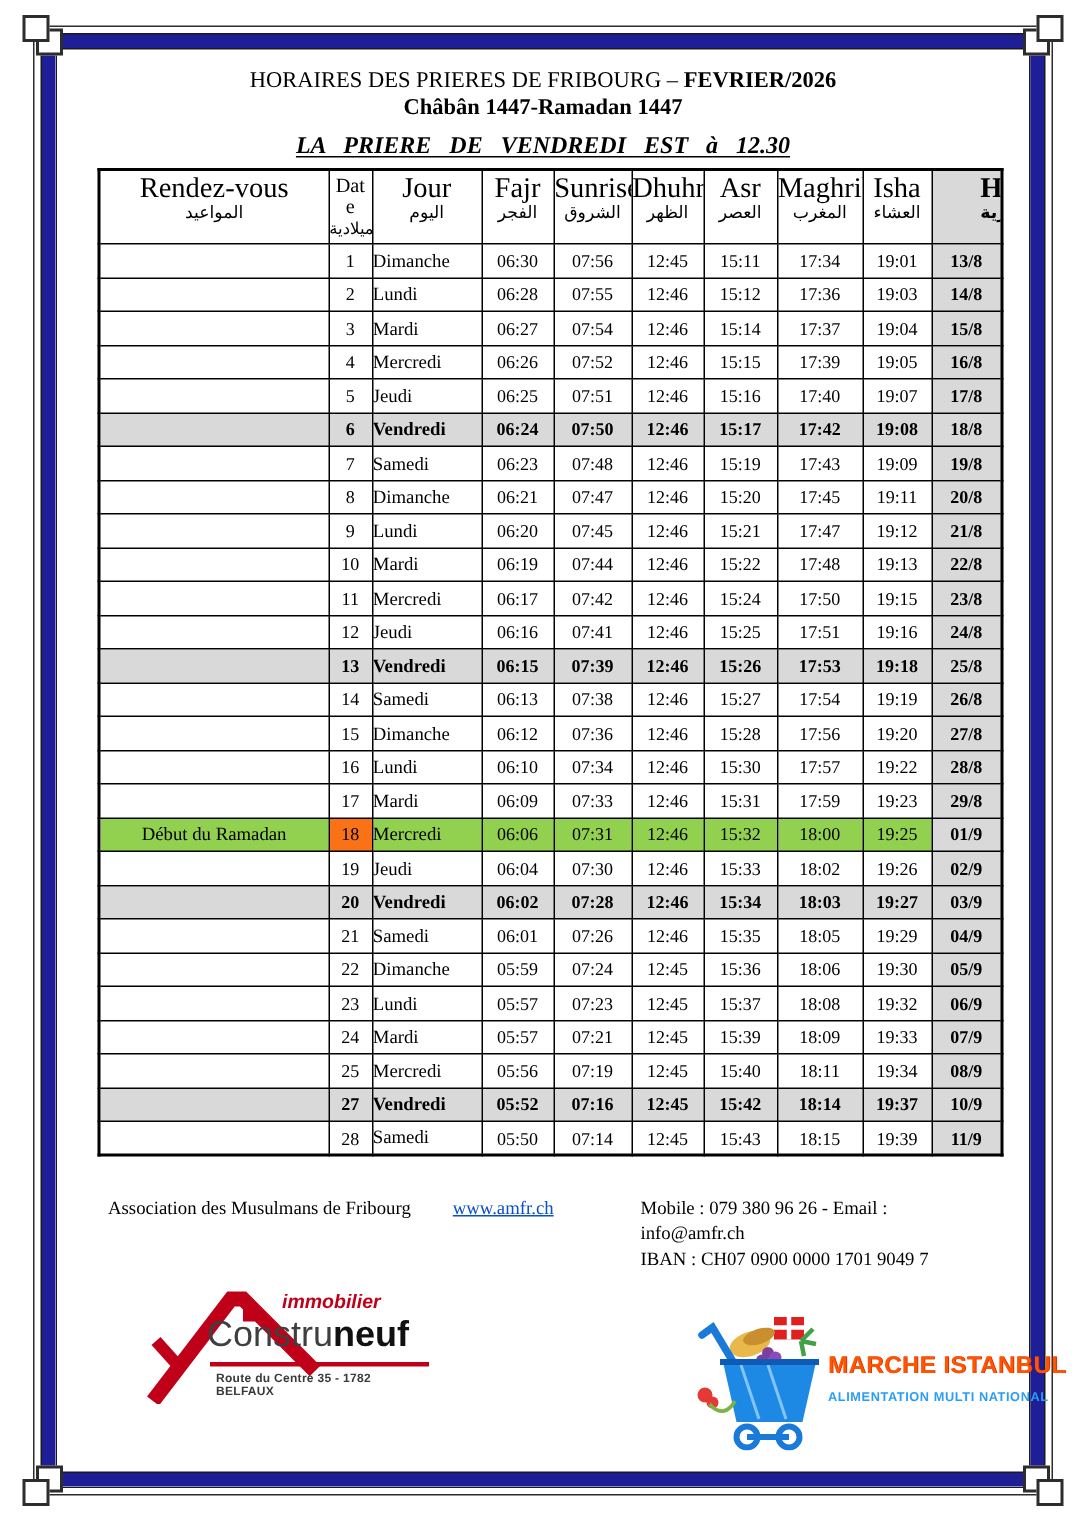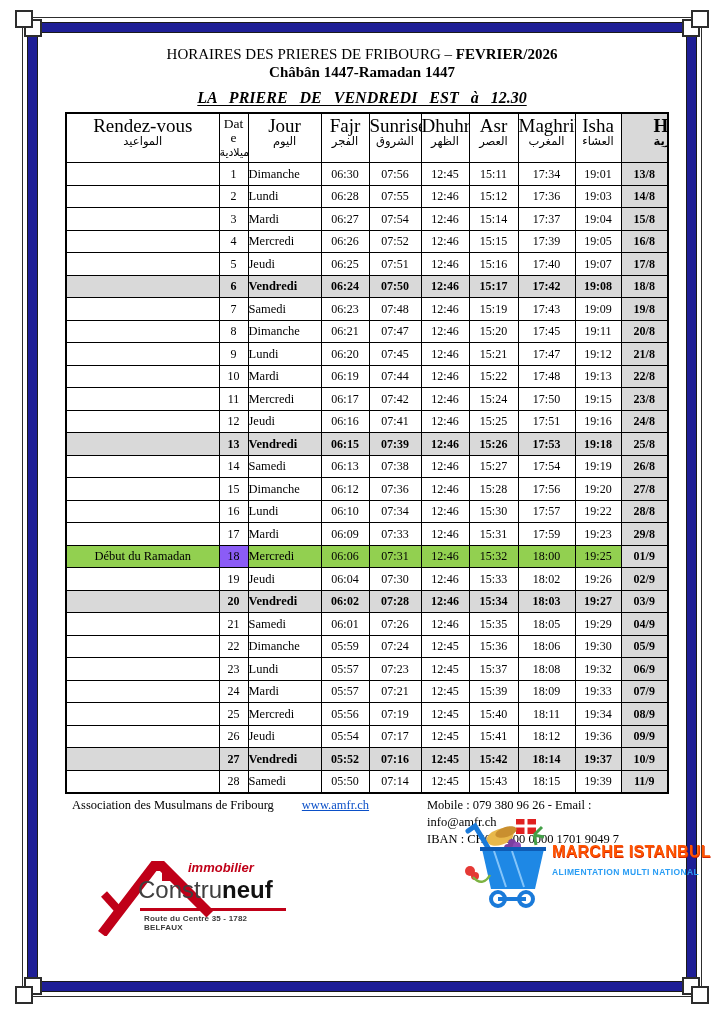--- a/index.html
+++ b/index.html
@@ -36,21 +36,21 @@
   th.h-hijri .fr, th.h-hijri .ar{font-weight:bold;padding-left:32px;}
   th.h-date .wrap{height:45px;overflow:hidden;padding-top:3px;}
   th.h-date .fr{font-size:13.5px;line-height:14px;word-break:break-all;padding:0 2px;}
   th.h-date .ar{font-size:11px;line-height:15px;}
   tbody tr{height:22.5px;}
   td{font-size:12px;text-align:center;line-height:1;}
   td.c-jour{text-align:left;padding-left:5px;font-size:12.5px;}
   td.c-hijri{background:#d9d9d9;font-weight:bold;}
   tr.friday td{background:#d9d9d9;font-weight:bold;}
   tr.ramadan td{background:#92d050;}
-  tr.ramadan td.c-date{background:#8b5cf6;}
+  tr.ramadan td.c-date{background:#f97316;}
   tr.ramadan td.c-hijri{background:#d9d9d9;}
   td.c-rv{font-size:12.5px;}
 
   
   .footer{position:absolute;left:72px;top:797px;width:590px;display:flex;font-size:12.5px;line-height:17px;}
   .f-left{width:355px;}
   .f-right{width:235px;}
   a.site{color:#0b50c8;text-decoration:underline;margin-left:28px;}
 
   
@@ -58,21 +58,21 @@
   .logo-construneuf svg{position:absolute;left:0;top:0;}
   .cn-immobilier{position:absolute;left:90px;top:4px;font-style:italic;font-weight:bold;
                  font-size:13px;color:#c00018;font-family:"Liberation Sans", sans-serif;}
   .cn-name{position:absolute;left:40px;top:20px;font-size:24px;letter-spacing:0;
            font-family:"Liberation Sans", sans-serif;color:#3f3f3f;}
   .cn-name b{color:#111;font-weight:bold;}
   .cn-line{position:absolute;left:42px;top:52px;width:146px;height:2.5px;background:#c00018;}
   .cn-addr{position:absolute;left:46px;top:58px;font-size:8px;font-weight:bold;color:#3a3a3a;
            font-family:"Liberation Sans", sans-serif;letter-spacing:.2px;}
 
-  .logo-marche{position:absolute;left:460px;top:813px;width:200px;height:95px;}
+  .logo-marche{position:absolute;left:460px;top:872px;width:200px;height:95px;}
   .logo-marche svg{position:absolute;left:0;top:0;}
   .mi-name{position:absolute;left:92px;top:30px;font-size:16px;font-weight:bold;color:#ff5400;
            font-family:"Liberation Sans", sans-serif;letter-spacing:.3px;
            text-shadow:0.5px 0.5px 0 #d32400;white-space:nowrap;}
   .mi-tag{position:absolute;left:92px;top:54px;font-size:8.5px;font-weight:bold;color:#2a9df4;
           font-family:"Liberation Sans", sans-serif;letter-spacing:.4px;white-space:nowrap;}
 </style>
 </head>
 <body>
 
@@ -445,32 +445,20 @@
       <td class="c-rv"></td>
       <td class="c-date">25</td>
       <td class="c-jour">Mercredi</td>
       <td class="c-time">05:56</td>
       <td class="c-time">07:19</td>
       <td class="c-time">12:45</td>
       <td class="c-time">15:40</td>
       <td class="c-time">18:11</td>
       <td class="c-time">19:34</td>
       <td class="c-hijri">08/9</td>
-    </tr>
-        <tr>
-      <td class="c-rv"></td>
-      <td class="c-date">26</td>
-      <td class="c-jour">Jeudi</td>
-      <td class="c-time">05:54</td>
-      <td class="c-time">07:17</td>
-      <td class="c-time">12:45</td>
-      <td class="c-time">15:41</td>
-      <td class="c-time">18:12</td>
-      <td class="c-time">19:36</td>
-      <td class="c-hijri">09/9</td>
     </tr>
         <tr class="friday">
       <td class="c-rv"></td>
       <td class="c-date">27</td>
       <td class="c-jour">Vendredi</td>
       <td class="c-time">05:52</td>
       <td class="c-time">07:16</td>
       <td class="c-time">12:45</td>
       <td class="c-time">15:42</td>
       <td class="c-time">18:14</td>

